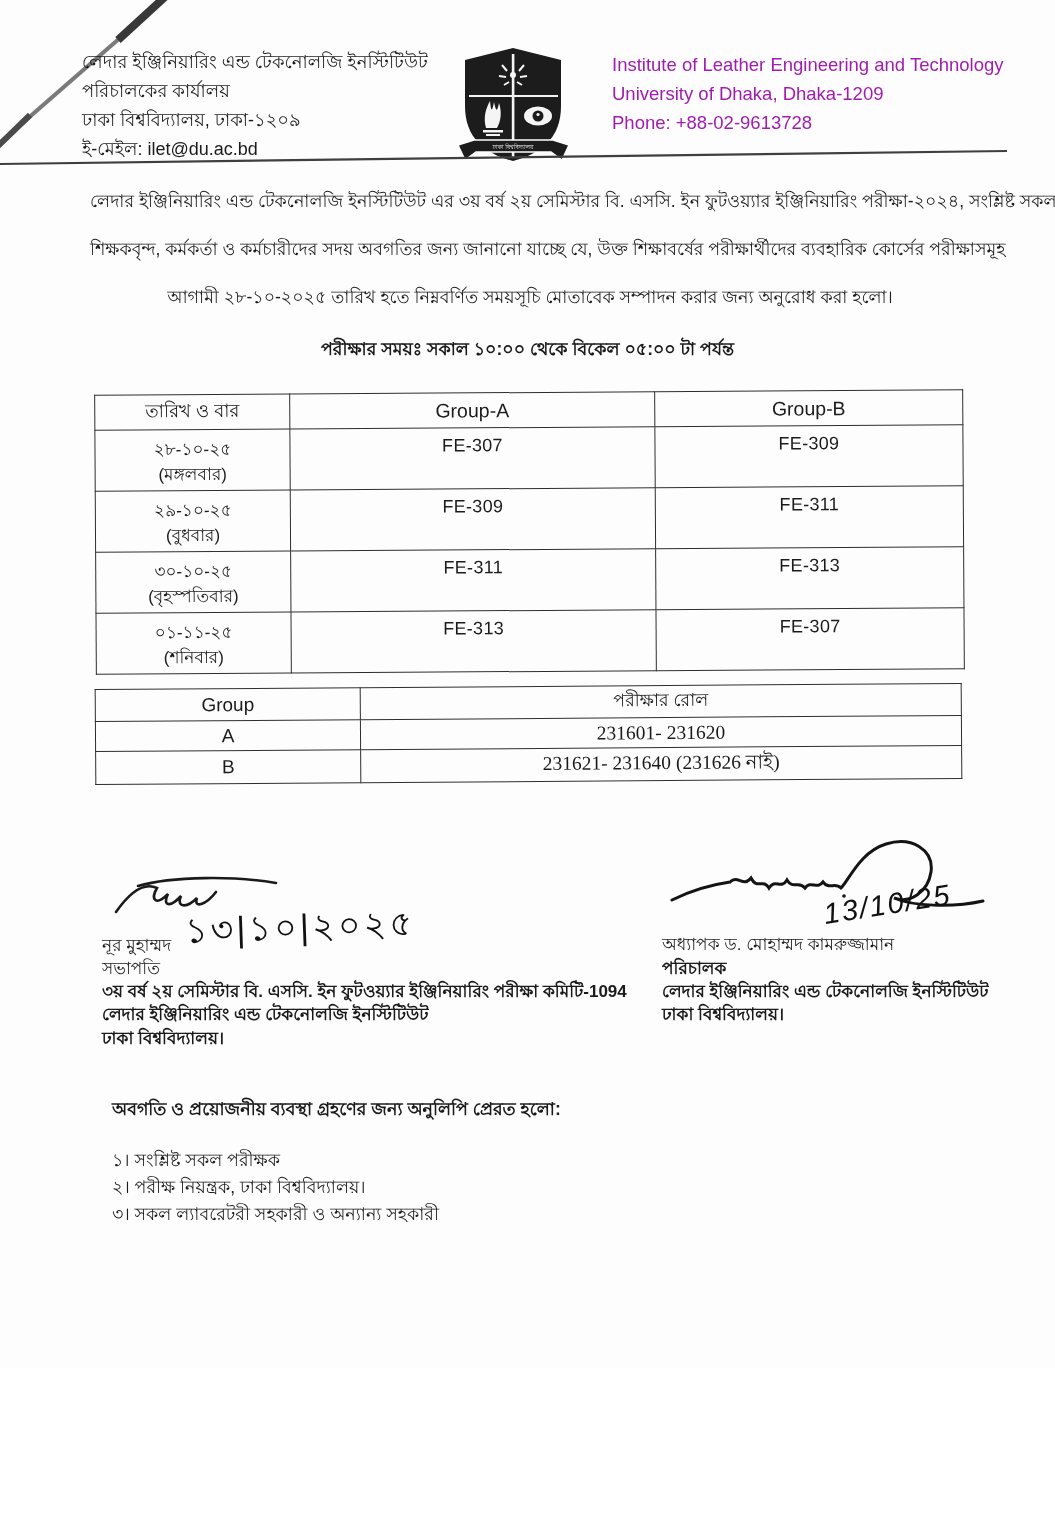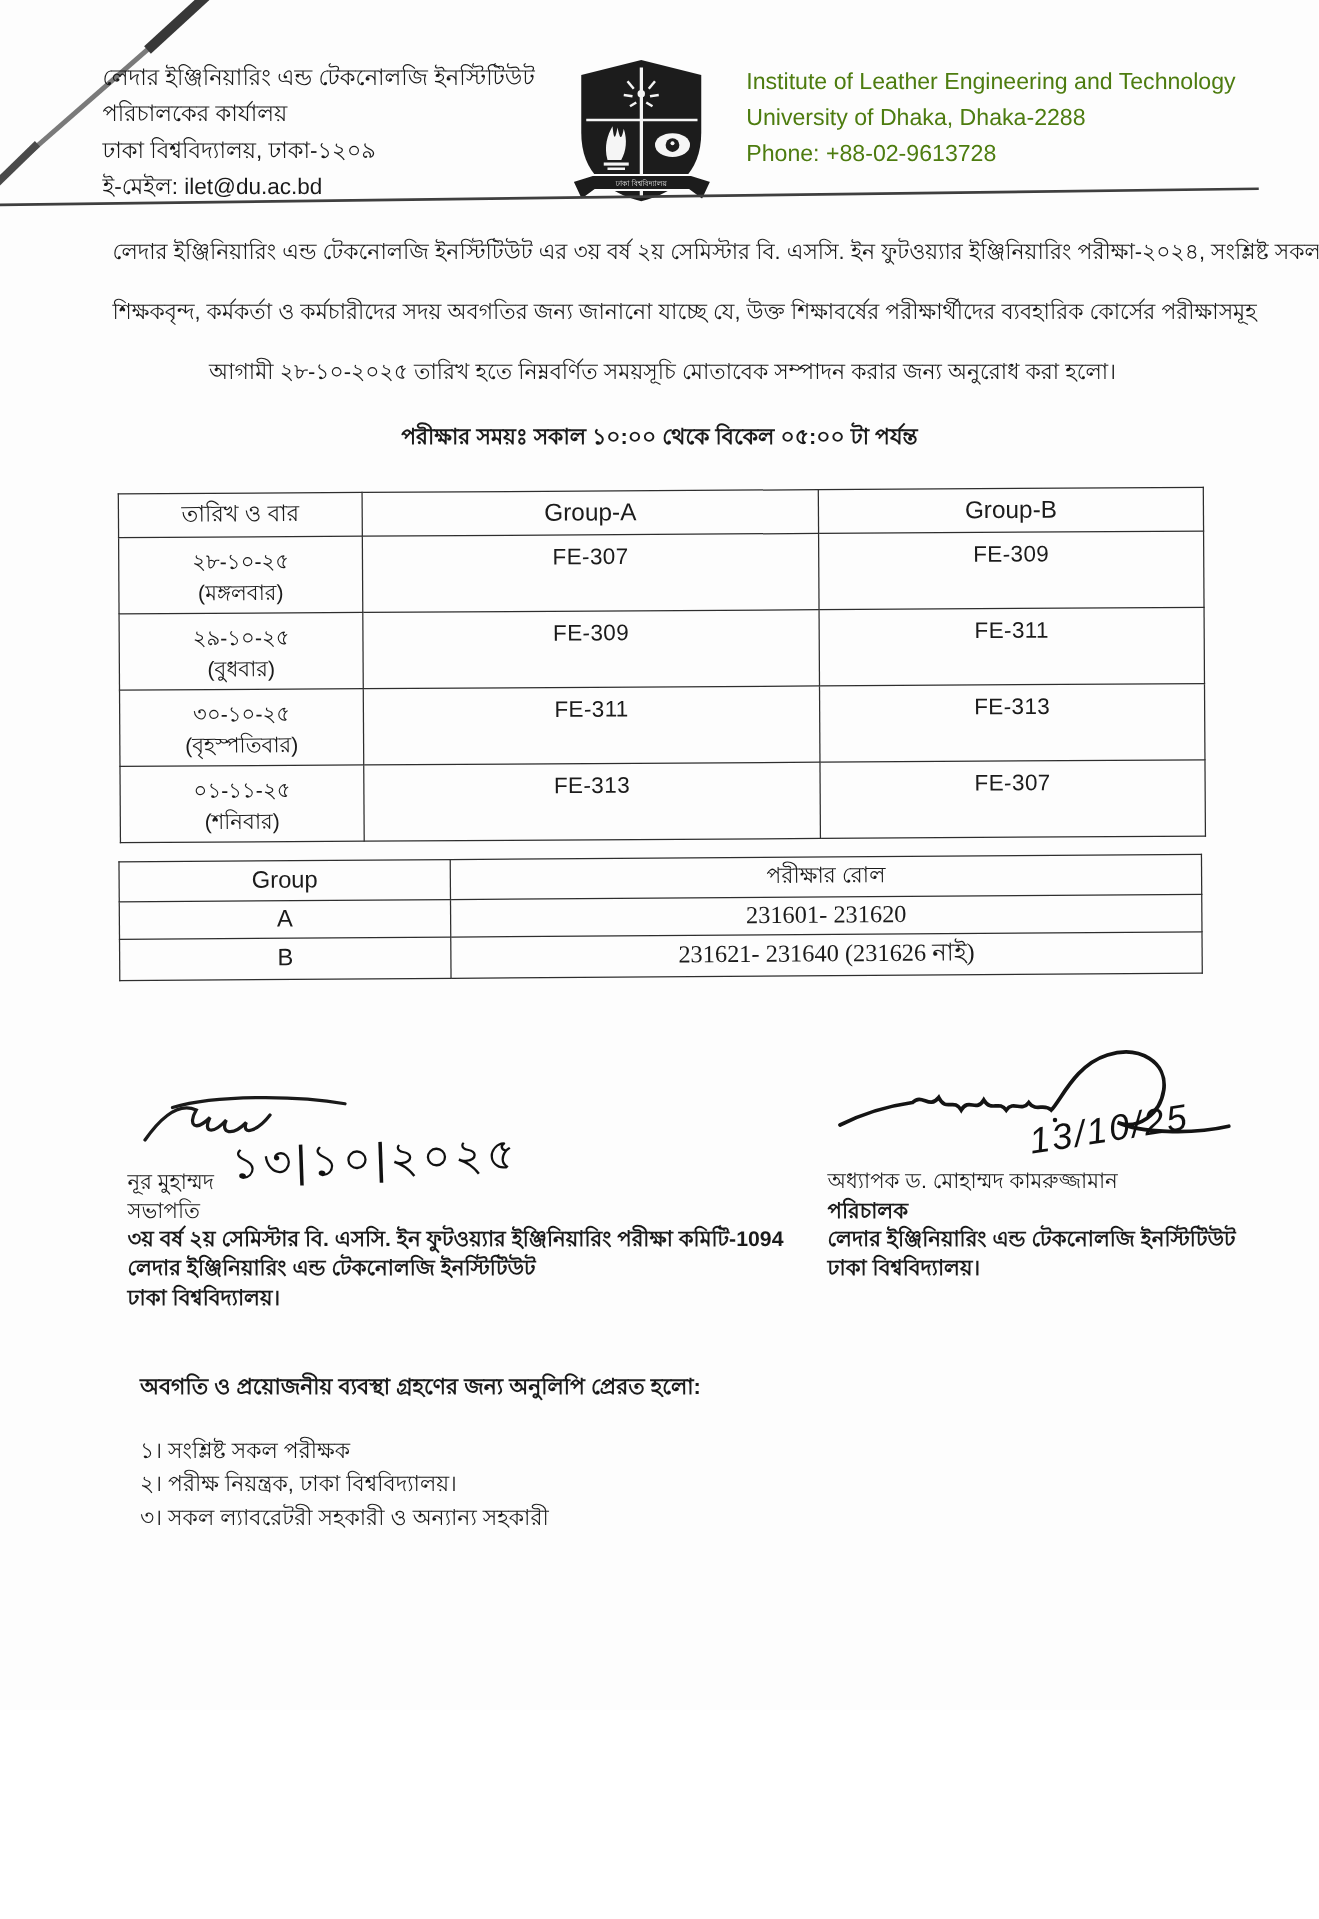--- a/index.html
+++ b/index.html
@@ -5,21 +5,21 @@
   html,body { margin:0; padding:0; background:#ffffff; }
   .page {
     position:relative; width:1055px; height:1368px;
     background:#fdfdfd; overflow:hidden;
     font-family:"Liberation Sans", sans-serif;
     color:#1b1b1b;
   }
   
   .header-left { position:absolute; left:82px; top:48px; font-size:18px; line-height:29px; }
   .header-left .line { white-space:nowrap; }
-  .header-right { position:absolute; left:597px; top:50px; font-size:18.5px; line-height:29px; color:#4d7c0f; }
+  .header-right { position:absolute; left:612px; top:50px; font-size:18.5px; line-height:29px; color:#a21caf; }
   .header-right .line { white-space:nowrap; }
   .logo-box { position:absolute; left:456px; top:44px; width:115px; height:122px; }
   .header-rule { position:absolute; left:0; top:0; width:1055px; height:180px; pointer-events:none; }
   
   .crease { position:absolute; left:0; top:0; width:220px; height:160px; pointer-events:none; }
   
   .notice { position:absolute; left:90px; top:188px; width:880px; text-align:center; font-size:17.5px; }
   .notice .pline { margin-bottom:19px; white-space:nowrap; }
   .exam-time { position:absolute; left:0; top:336px; width:1055px; text-align:center; font-weight:bold; font-size:17.5px; }
   
@@ -119,21 +119,21 @@
       <circle cx="82" cy="72" r="5.5" fill="#1c1c1c"></circle>
       <circle cx="82" cy="70.5" r="1.6" fill="#f5f5f5"></circle>
 
       <path d="M18 96 L97 96 L113 101 L106 116 L95 108 L20 108 L9 116 L2 101 Z" fill="#1c1c1c" stroke="#fdfdfd" stroke-width="1.5"></path>
       <text x="57" y="105" text-anchor="middle" font-size="6" fill="#e9e9e9">ঢাকা বিশ্ববিদ্যালয়</text>
     </svg>
   </div>
 
   <div class="header-right">
     <div class="line">Institute of Leather Engineering and Technology</div>
-    <div class="line">University of Dhaka, Dhaka-2288</div>
+    <div class="line">University of Dhaka, Dhaka-1209</div>
     <div class="line">Phone: +88-02-9613728</div>
   </div>
 
   <svg class="header-rule" viewBox="0 0 1055 180">
     <line x1="0" y1="164" x2="1007" y2="151" stroke="#3f3f3f" stroke-width="2.2"></line>
   </svg>
 
   <div class="notice">
     <div class="pline">লেদার ইঞ্জিনিয়ারিং এন্ড টেকনোলজি ইনস্টিটিউট এর ৩য় বর্ষ ২য় সেমিস্টার বি. এসসি. ইন ফুটওয়্যার ইঞ্জিনিয়ারিং পরীক্ষা-২০২৪, সংশ্লিষ্ট সকল পরীক্ষার্থী,</div>
     <div class="pline">শিক্ষকবৃন্দ, কর্মকর্তা ও কর্মচারীদের সদয় অবগতির জন্য জানানো যাচ্ছে যে, উক্ত শিক্ষাবর্ষের পরীক্ষার্থীদের ব্যবহারিক কোর্সের পরীক্ষাসমূহ</div>

